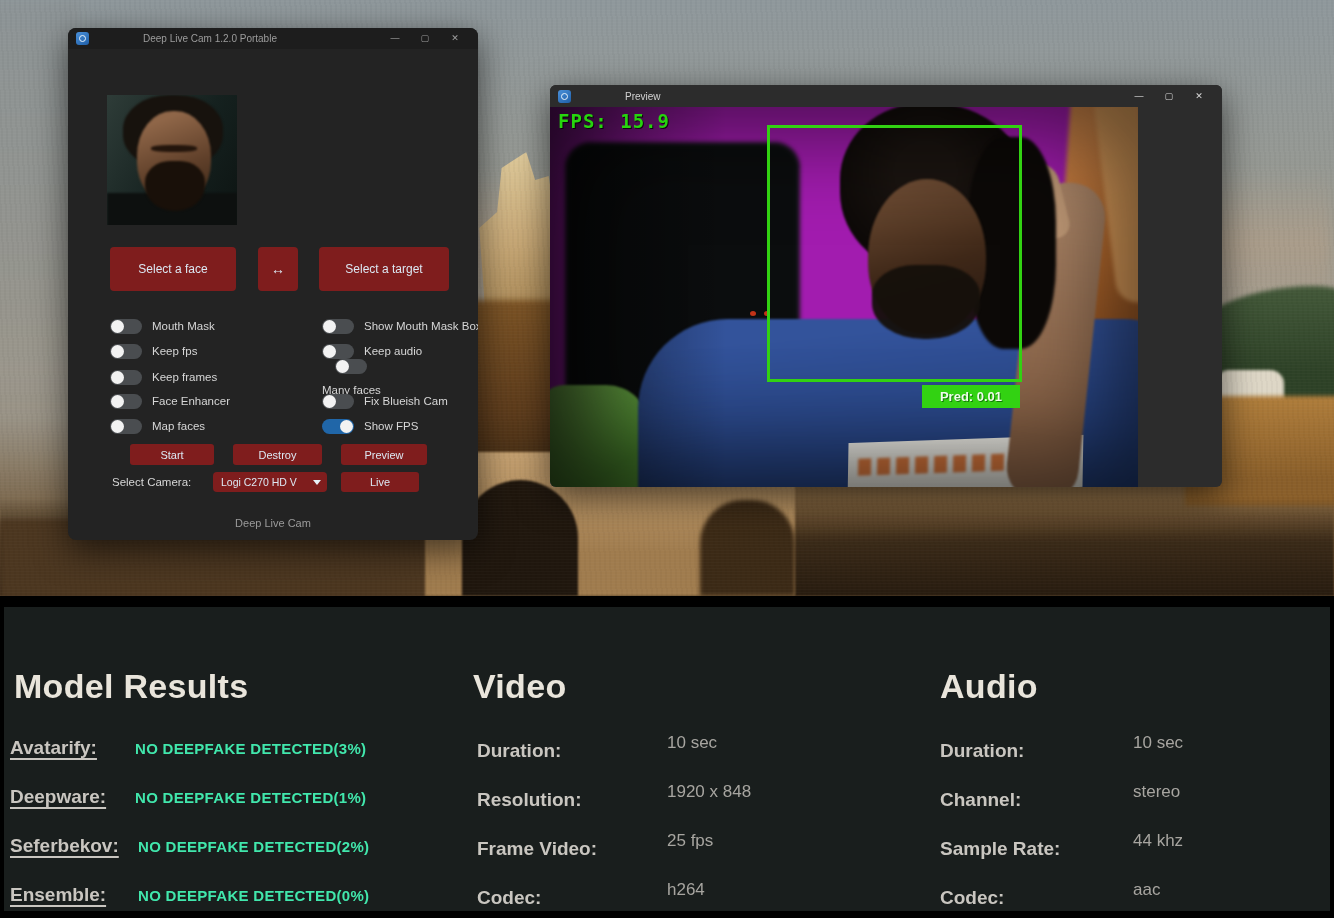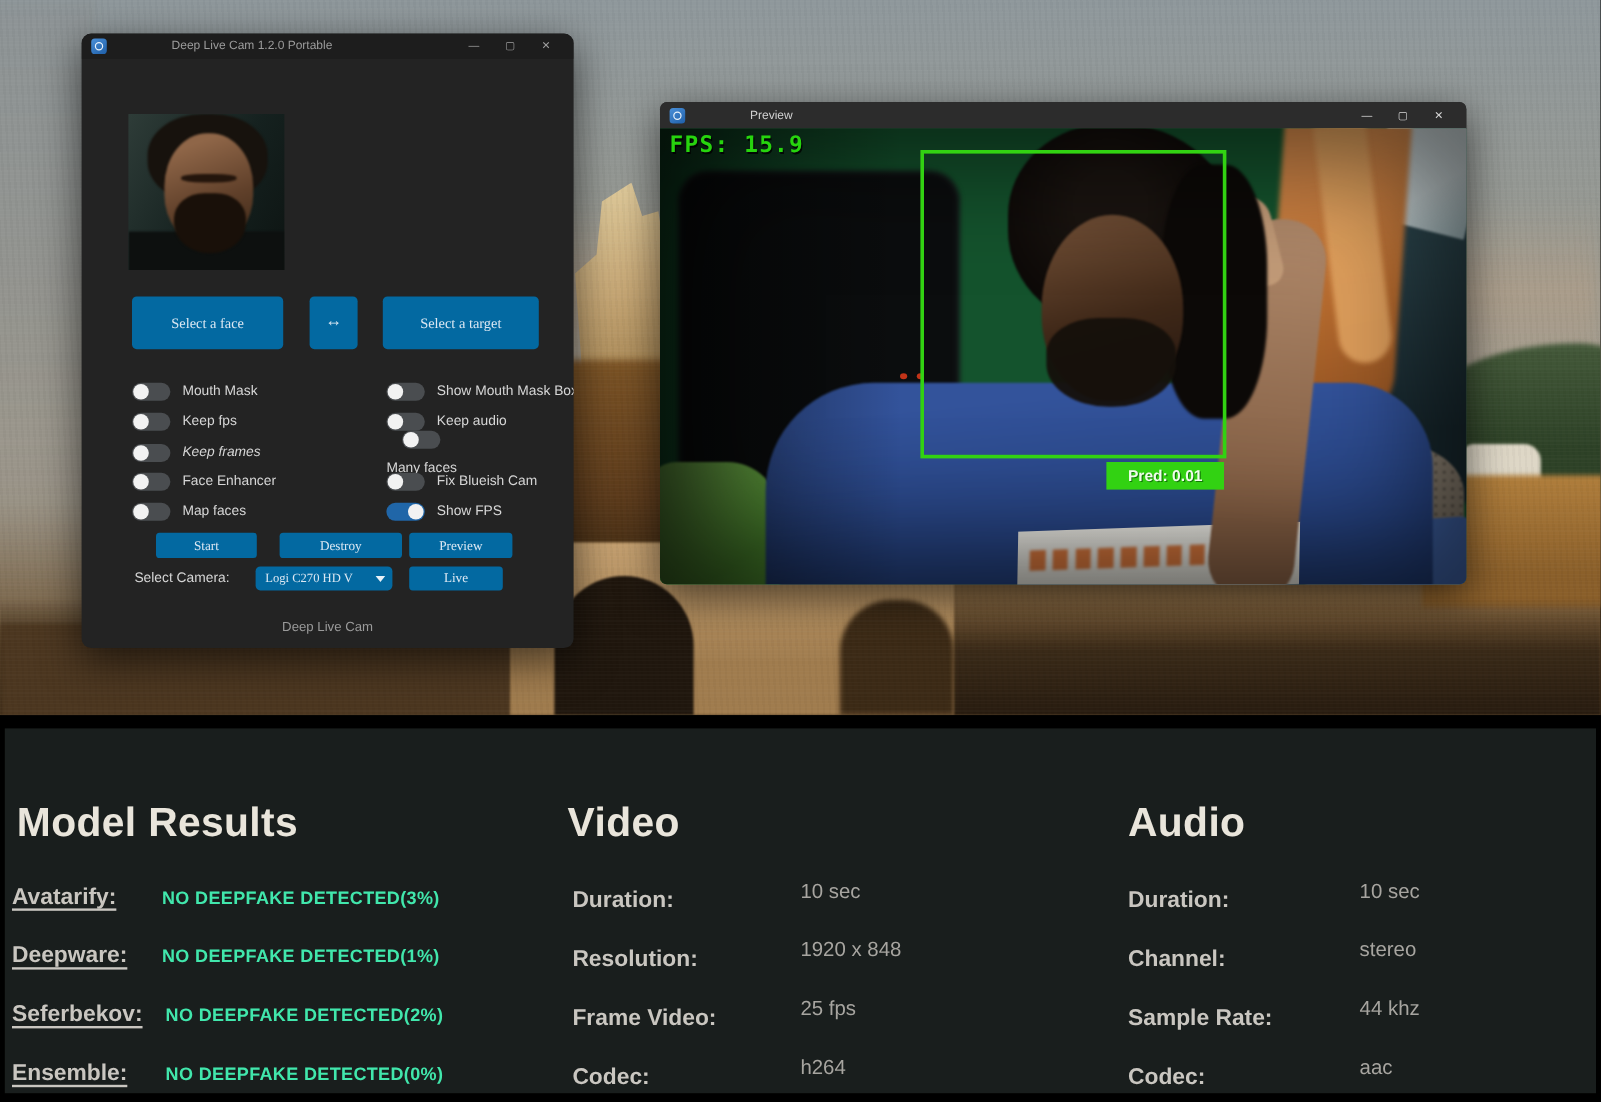--- a/index.html
+++ b/index.html
@@ -41,47 +41,47 @@
   #main-window .win-title{color:#9c9c9c;}
   #main-window .win-btn{color:#9f9f9f;height:21px;}
   #face-thumb{position:absolute;left:39px;top:67px;width:130px;height:130px;overflow:hidden;
     background:linear-gradient(120deg,#2e3c38,#15211f 55%,#0d1412);}
   #face-thumb div{position:absolute;filter:blur(1px);}
   .th-hair{left:16px;top:0;width:100px;height:74px;background:#17120d;border-radius:46%;}
   .th-face{left:30px;top:16px;width:74px;height:92px;background:linear-gradient(160deg,#8f6648 15%,#60402a 60%,#3c2818);border-radius:48% 48% 44% 44%;}
   .th-brow{left:44px;top:50px;width:46px;height:7px;background:#23150c;border-radius:40%;}
   .th-beard{left:38px;top:66px;width:60px;height:50px;background:#191009;border-radius:42% 42% 50% 50%;}
   .th-jacket{left:0;top:98px;width:130px;height:34px;background:#0d100f;}
-  .btn{background:#0369a1;color:#dce8f3;display:flex;align-items:center;justify-content:center;
-       border-radius:4px;position:absolute;box-sizing:border-box;cursor:default;font-family:Liberation Serif, serif;}
+  .btn{background:#7f1d1d;color:#dce8f3;display:flex;align-items:center;justify-content:center;
+       border-radius:4px;position:absolute;box-sizing:border-box;cursor:default;}
   .btn-big{height:44px;font-size:12px;}
   .btn-small{height:21px;font-size:11px;border-radius:3px;}
   #btn-select-face{left:42px;top:219px;width:126px;}
   #btn-swap{left:190px;top:219px;width:40px;font-size:14px;}
   #btn-select-target{left:251px;top:219px;width:130px;}
   .t-row{position:absolute;display:flex;align-items:center;gap:10px;height:16px;justify-content:center;}
   .switch{width:32px;height:15px;border-radius:8px;background:#4a4d50;position:relative;flex:0 0 auto;}
   .switch .knob{position:absolute;left:1px;top:1px;width:13px;height:13px;border-radius:50%;background:#f2f2f2;}
   .switch.on{background:#2066a8;}
   .switch.on .knob{left:auto;right:1px;}
   .t-label{font-size:11.5px;color:#d6d6d6;white-space:nowrap;}
   #btn-start{left:62px;top:416px;width:84px;}
-  #btn-destroy{left:165px;top:416px;width:102px;}
+  #btn-destroy{left:165px;top:416px;width:89px;}
   #btn-preview{left:273px;top:416px;width:86px;}
   #camera-label{position:absolute;left:44px;top:448px;font-size:11.5px;color:#d6d6d6;}
   #camera-select{left:145px;top:444px;width:114px;height:20px;font-size:10.5px;justify-content:flex-start;padding:0 18px 0 8px;border-radius:4px;}
   #camera-select .chev{position:absolute;right:6px;top:8px;width:0;height:0;border-left:4px solid transparent;border-right:4px solid transparent;border-top:5px solid #e8f1f8;}
   #btn-live{left:273px;top:444px;width:78px;height:20px;}
   #main-footer{position:absolute;left:0;top:489px;width:100%;text-align:center;font-size:11px;color:#9a9a9a;}
   
   #preview-window{left:550px;top:85px;width:672px;height:402px;background:#2c2c2c;border-radius:6px;}
   #preview-window .titlebar{height:22px;background:#2c2c2c;}
   #preview-window .win-title{color:#d2d2d2;}
   #preview-window .win-btn{color:#d8d8d8;height:22px;}
-  #cam-view{position:absolute;left:0;top:22px;width:672px;height:380px;overflow:hidden;background:#14532d;}
+  #cam-view{position:absolute;left:0;top:22px;width:588px;height:380px;overflow:hidden;background:#a21caf;}
   #cam-view .c{position:absolute;}
   .cam-right-wall{left:575px;top:0;width:100px;height:312px;background:linear-gradient(180deg,#36545c,#17272d 80%);filter:blur(2px);}
   .cam-paper{left:598px;top:-8px;width:84px;height:92px;background:linear-gradient(135deg,#cdd8da 60%,#9fb6ba);transform:rotate(14deg);filter:blur(1px);}
   .cam-cloth{left:512px;top:-6px;width:106px;height:252px;background:linear-gradient(165deg,#d88c4c 10%,#b56a2e 60%,#8d4f20);border-radius:0 0 44px 40px;transform:rotate(4deg);filter:blur(2px);}
   .cam-cloth2{left:556px;top:-4px;width:44px;height:200px;background:#e2a360;border-radius:0 0 30px 30px;transform:rotate(-7deg);filter:blur(2px);opacity:.9;}
   .cam-chair-back{left:15px;top:35px;width:235px;height:330px;background:#0b0d0e;border-radius:26px;filter:blur(2px);box-shadow:inset 0 0 0 3px #16191b;}
   .cam-red-dot{width:6px;height:5px;border-radius:50%;background:#c23318;filter:blur(.5px);}
   .cam-drum{left:538px;top:262px;width:132px;height:120px;border-radius:45% 45% 0 0/35% 35% 0 0;filter:blur(1px);
     background:linear-gradient(180deg,#8d8273,#6e6558 70%);
     background-image:radial-gradient(rgba(0,0,0,.35) 1px,transparent 1.6px),linear-gradient(180deg,#8d8273,#6e6558);background-size:7px 7px,100% 100%;}
@@ -164,21 +164,21 @@
           <div class="knob"></div>
         </div>
       <span class="t-label">Mouth Mask</span>
     </div>
     <div class="t-row" style="left:42px;top:315px;">
       <div class="switch">
           <div class="knob"></div>
         </div>
       <span class="t-label">Keep fps</span>
     </div>
-    <div class="t-row" style="left:42px;top:341px;font-style:italic;">
+    <div class="t-row" style="left:42px;top:341px;">
       <div class="switch">
           <div class="knob"></div>
         </div>
       <span class="t-label">Keep frames</span>
     </div>
     <div class="t-row" style="left:42px;top:365px;">
       <div class="switch">
           <div class="knob"></div>
         </div>
       <span class="t-label">Face Enhancer</span>

